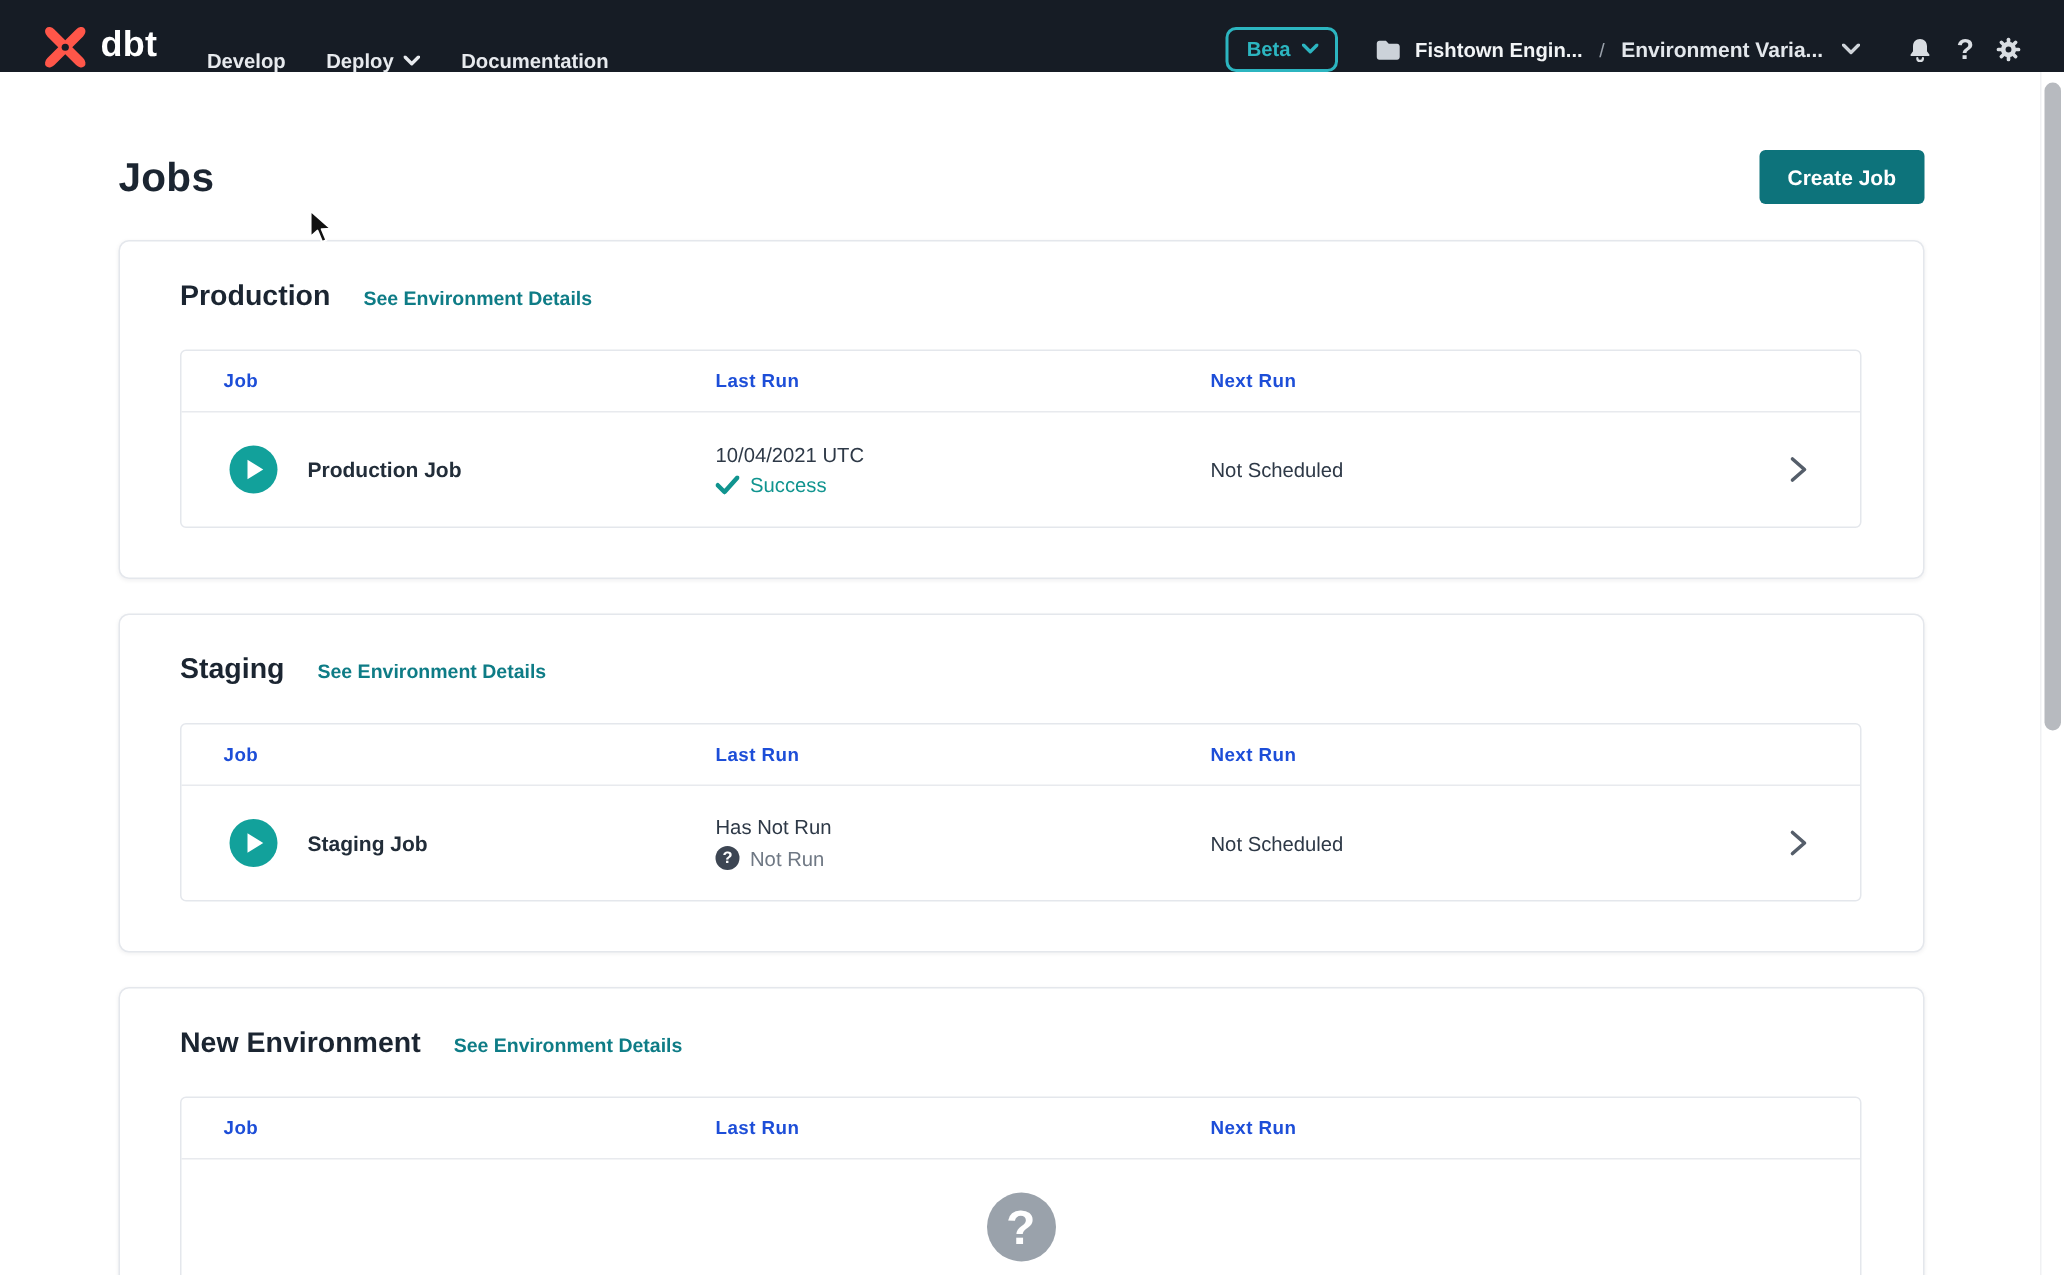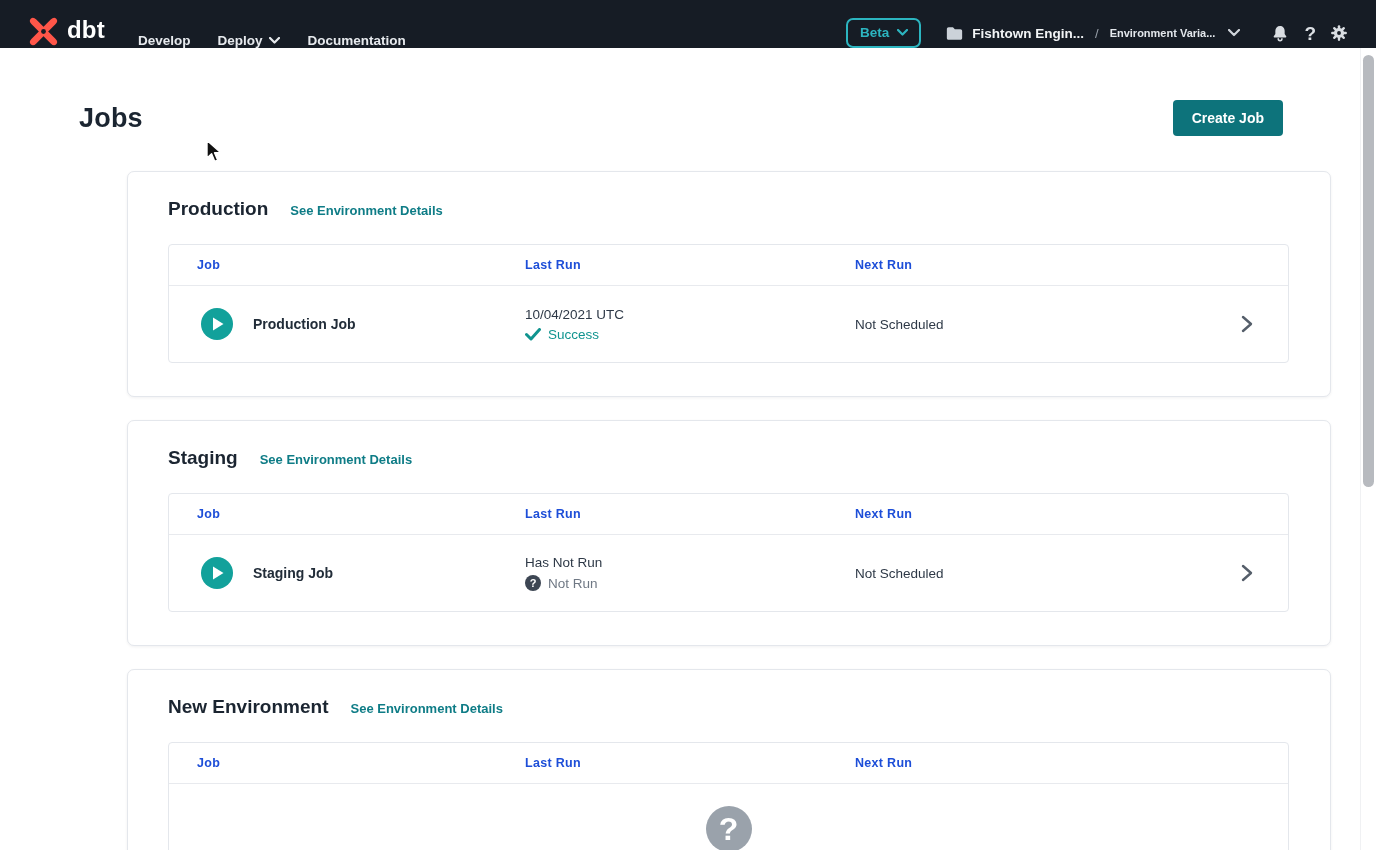--- a/index.html
+++ b/index.html
@@ -36,49 +36,48 @@
     color: #2cb5c0;
     font-family: inherit;
     font-size: 13.5px; font-weight: 700;
     padding: 5px 11px 6px 12px;
     display: flex; align-items: center; gap: 8px;
     cursor: pointer;
   }
   .breadcrumb { display: flex; align-items: center; margin-left: 25px; gap: 9px; }
   .bc-account { color: #f2f4f6; font-size: 13.5px; font-weight: 700; cursor: pointer; }
   .bc-sep { color: #9aa1ab; font-size: 13px; margin: 0 2px; }
-  .bc-section { color: #e3e7ec; font-size: 11px; font-weight: 600; cursor: pointer; }
+  .bc-section { color: #e3e7ec; font-size: 14px; font-weight: 600; cursor: pointer; }
   .nav-icon { display: flex; align-items: center; justify-content: center; cursor: pointer; }
   .icon-bell { margin-left: 31px; }
   .icon-help { margin-left: 15px; color: #dbdfe4; font-size: 19px; font-weight: 700; line-height: 1; }
   .icon-gear { margin-left: 14px; }
 
   
   .page { width: 1360px; padding: 0 0 0 79px; }
   .page-head {
     display: flex; align-items: center; justify-content: space-between;
-    margin-top: 52px; margin-bottom: 35px; padding-right: 77px;
+    margin-top: 52px; margin-bottom: 24px; padding-right: 77px;
   }
   .page-title { font-size: 27px; font-weight: 700; color: #1b2531; letter-spacing: 0.2px; }
   .create-job-btn {
     background: #0d737b; color: #ffffff; border: none; border-radius: 4px;
     font-family: inherit; font-size: 14px; font-weight: 700;
     padding: 10px 19px; cursor: pointer;
   }
 
   
   .env-card {
     width: 1204px;
     background: #ffffff;
     border: 1px solid #e4e7ec;
     border-radius: 7px;
     box-shadow: 0 1px 3px rgba(16,24,40,0.06);
     padding: 26px 41px 33px 40px;
     margin-bottom: 23px;
-    margin-left: 48px;
   }
   .env-head { display: flex; align-items: baseline; gap: 22px; margin-bottom: 24px; }
   .env-name { font-size: 19px; font-weight: 700; color: #1b2531; }
   .env-link { color: #0e7c86; font-size: 13px; font-weight: 700; text-decoration: none; cursor: pointer; }
 
   .jobs-table { border: 1px solid #e4e7ec; border-radius: 4px; background: #fff; }
   .table-header {
     display: grid;
     grid-template-columns: 356px 330px 1fr 48px;
     height: 41px; align-items: center;

